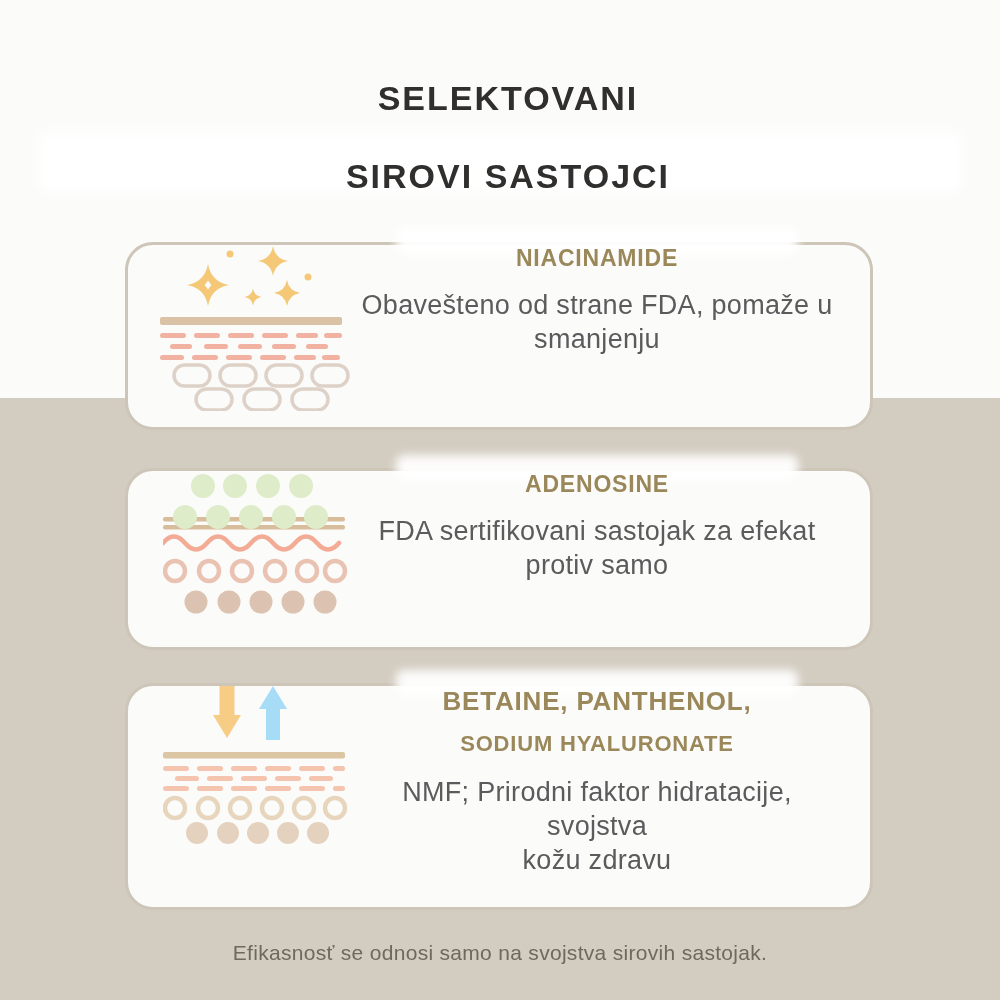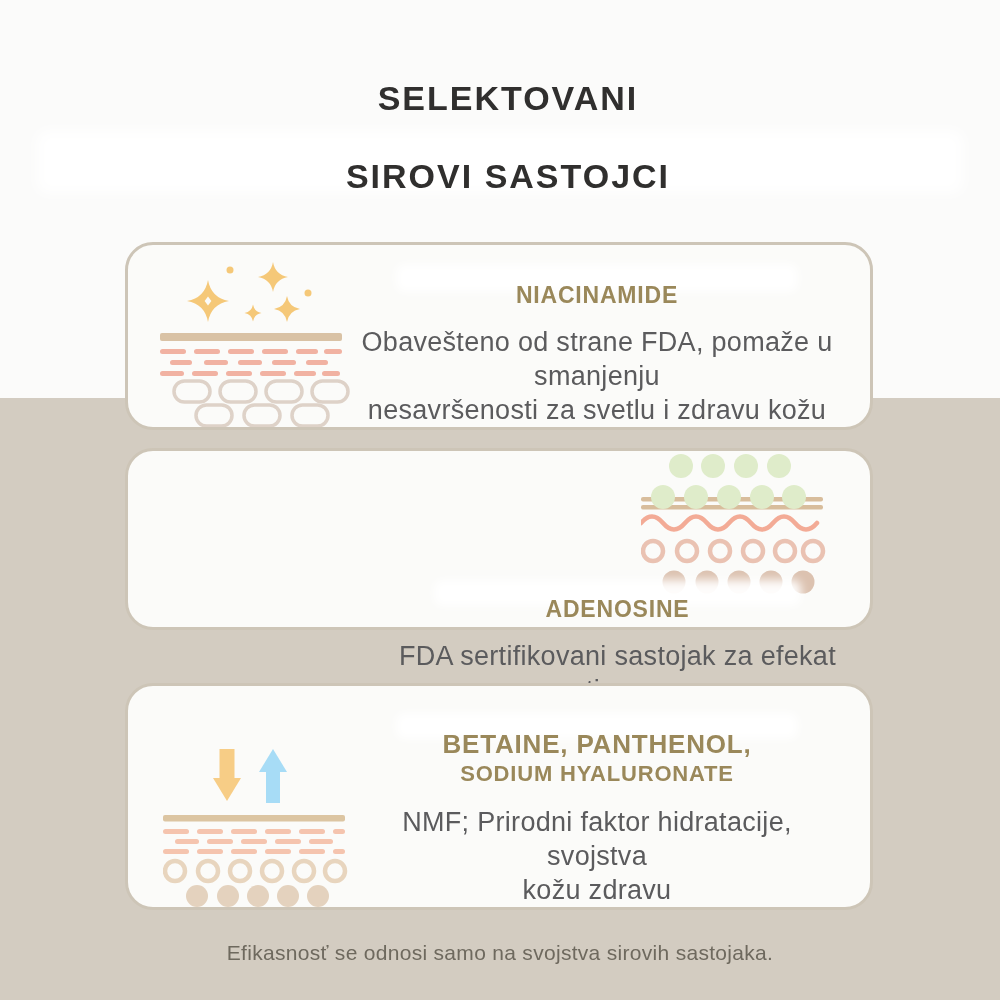--- a/index.html
+++ b/index.html
@@ -17,35 +17,35 @@
   .title-line {
     position:absolute; width:100%; text-align:center;
     font-size:34px; font-weight:700; letter-spacing:2px; color:#302f2e;padding-left:16px;
   }
   .title-line.l1 { top:79px; }
   .title-line.l2 { top:157px; }
 
   .card {
     position:absolute; left:125px; width:748px;
     background:#fbfbf9; border:3px solid #cdc5b7; border-radius:28px;
-    display:flex; align-items:flex-end; padding:0 34px 0 24px;
+    display:flex; align-items:flex-start; padding:0 34px 0 24px;
   }
   .card.c1 { top:242px; height:188px; }
-  .card.c2 { top:448px; height:182px;flex-direction:column; }
+  .card.c2 { top:468px; height:182px; }
   .card.c3 { top:683px; height:227px; }
 
   .icon-wrap { flex:none; width:206px; display:flex; justify-content:center; align-items:center; }
   .content { flex:1; text-align:center; position:relative; }
   .ghost-strip { position:absolute; left:8%; right:8%; background:rgba(255,255,255,0.95); filter:blur(5px); border-radius:8px; }
   .content .text { position:relative; }
 
   .card-title {
     font-size:23px; font-weight:700; letter-spacing:0.8px; color:#9a885a; margin-bottom:16px;
   }
-  .card.c3 .card-title.big { font-size:26px; margin-bottom:1px; }
+  .card.c3 .card-title.big { font-size:26px; margin-bottom:14px; }
   .card.c3 .card-title.small { font-size:22px; margin-bottom:18px; }
   .body-line {
     font-size:27px; line-height:34px; letter-spacing:0.3px; color:#5b5b5d; font-weight:400;
   }
   .footer-note {
     position:absolute; top:941px; width:100%; text-align:center;
     font-size:21px; letter-spacing:0.3px; color:#6e695e;
   }
 </style>
 </head>
@@ -99,21 +99,20 @@
             <rect x="84" y="144" width="36" height="21" rx="10.5"></rect>
             <rect x="132" y="144" width="36" height="21" rx="10.5"></rect>
         </g>
       </svg>
     </div>
     <div class="content">
       <div class="ghost-strip" style="top:-18px; height:28px;"></div>
       <div class="text">
         <div class="card-title">NIACINAMIDE</div>
         <div class="body-line">Obavešteno od strane FDA, pomaže u smanjenju</div>
-        <div class="body-line">nesavršenosti za svetlu i zdravu kožu</div>
       </div>
     </div>
   </div>
 
   <div class="card c2">
     <div class="icon-wrap">
       <svg width="185" height="145" viewBox="0 0 185 145" aria-hidden="true">
         <rect x="0" y="46" width="182" height="4.5" rx="2" fill="#d8bd9c"></rect>
         <rect x="0" y="54" width="182" height="4.5" rx="2" fill="#d8bd9c"></rect>
         <g fill="#dfecca">
@@ -207,15 +206,15 @@
       <div class="ghost-strip" style="top:-16px; height:26px;"></div>
       <div class="text">
         <div class="card-title big">BETAINE, PANTHENOL,</div>
         <div class="card-title small">SODIUM HYALURONATE</div>
         <div class="body-line">NMF; Prirodni faktor hidratacije, svojstva</div>
         <div class="body-line">kožu zdravu</div>
       </div>
     </div>
   </div>
 
-  <div class="footer-note">Efikasnosť se odnosi samo na svojstva sirovih sastojaka.</div>
+  <div class="footer-note">Efikasnosť se odnosi samo na svojstva sirovih sastojak.</div>
 
 </div>
 
 </body></html>

